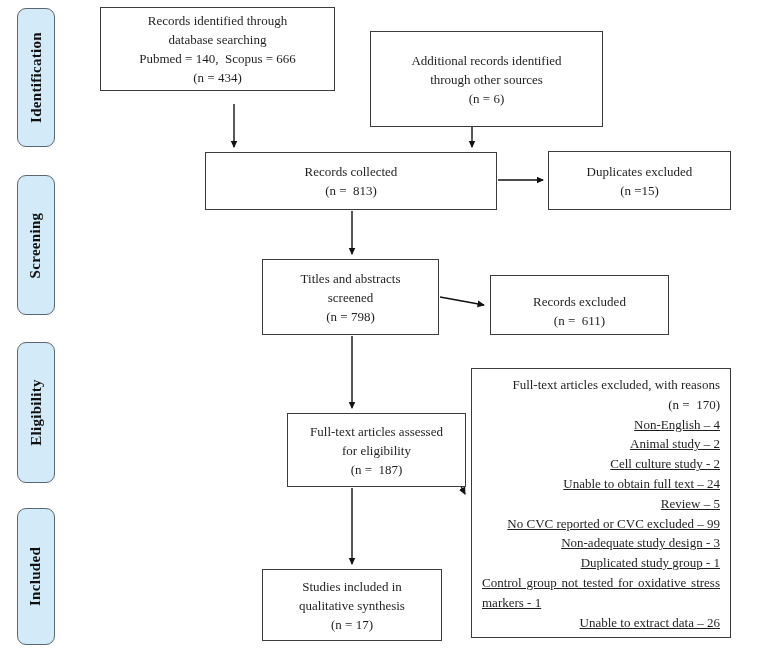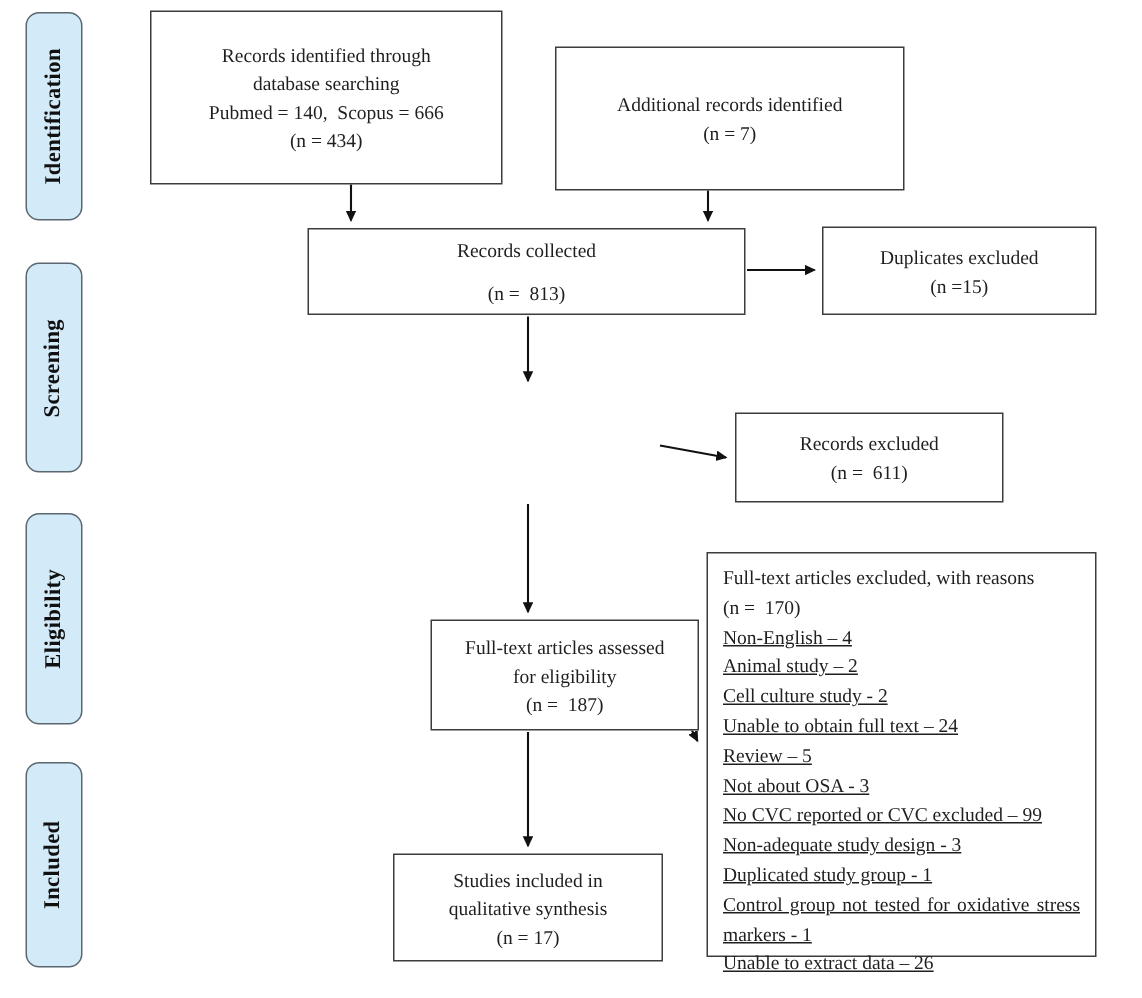--- a/index.html
+++ b/index.html
@@ -38,31 +38,31 @@
     border: 1px solid #3c3c3c;
     display: flex;
     flex-direction: column;
     align-items: center;
     justify-content: center;
     text-align: center;
     font-size: 13px;
     line-height: 19px;
     padding: 4px 8px;
   }
-  .box-identified   { left: 100px; top: 7px;  width: 235px; height: 116px; }
+  .box-identified   { left: 100px; top: 7px;  width: 235px; height: 84px; }
   .box-additional   { left: 370px; top: 7px;  width: 233px; height: 96px; margin-top: 24px; }
-  .box-collected    { left: 205px; top: 152px; width: 292px; height: 58px; justify-content: space-between; }
+  .box-collected    { left: 205px; top: 152px; width: 292px; height: 58px; }
   .box-duplicates   { left: 548px; top: 151px; width: 183px; height: 59px; }
   .box-screened     { left: 262px; top: 259px; width: 177px; height: 76px; }
-  .box-rec-excluded { left: 490px; top: 275px; width: 179px; height: 60px; }
+  .box-rec-excluded { left: 490px; top: 275px; width: 179px; height: 60px; justify-content: flex-end; }
   .box-fulltext     { left: 262px; top: 413px; width: 179px; height: 74px; margin-left: 25px; }
   .box-included     { left: 262px; top: 569px; width: 180px; height: 72px; }
   .box-reasons {
     left: 471px; top: 368px; width: 260px; height: 270px;
-    align-items: flex-start;
+    align-items: flex-end;
     justify-content: flex-start;
     text-align: left;
     padding: 6px 10px 4px 10px;
     font-size: 13px;
     line-height: 19.8px;
   }
   .box-reasons .heading { text-align: center; }
   .box-reasons .reason-item { text-align: justify; text-decoration: underline; }
 </style>
 </head>
@@ -103,54 +103,59 @@
 
   <div class="box box-identified">
     <div>Records identified through</div>
     <div>database searching</div>
     <div>Pubmed = 140,&nbsp; Scopus = 666</div>
     <div>(n = 434)</div>
   </div>
 
   <div class="box box-additional">
     <div>Additional records identified</div>
-    <div>(n = 7)</div>
+    <div>through other sources</div>
+    <div>(n = 6)</div>
   </div>
 
   <div class="box box-collected">
     <div>Records collected</div>
     <div>(n =&nbsp; 813)</div>
   </div>
 
   <div class="box box-duplicates">
     <div>Duplicates excluded</div>
     <div>(n =15)</div>
   </div>
 
+  <div class="box box-screened">
+    <div>Titles and abstracts</div>
+    <div>screened</div>
+    <div>(n = 798)</div>
+  </div>
 
   <div class="box box-rec-excluded">
     <div>Records excluded</div>
     <div>(n =&nbsp; 611)</div>
   </div>
 
   <div class="box box-fulltext">
     <div>Full-text articles assessed</div>
     <div>for eligibility</div>
     <div>(n =&nbsp; 187)</div>
   </div>
 
   <div class="box box-reasons">
     <div class="heading">Full-text articles excluded, with reasons</div>
     <div class="heading">(n =&nbsp; 170)</div>
     <div class="reason-item">Non-English – 4</div>
     <div class="reason-item">Animal study – 2</div>
     <div class="reason-item">Cell culture study - 2</div>
     <div class="reason-item">Unable to obtain full text – 24</div>
     <div class="reason-item">Review – 5</div>
-    <div class="reason-item">Not about OSA - 3</div>
     <div class="reason-item">No CVC reported or CVC excluded – 99</div>
     <div class="reason-item">Non-adequate study design - 3</div>
     <div class="reason-item">Duplicated study group - 1</div>
     <div class="reason-item">Control group not tested for oxidative stress markers - 1</div>
     <div class="reason-item">Unable to extract data – 26</div>
   </div>
 
   <div class="box box-included">
     <div>Studies included in</div>
     <div>qualitative synthesis</div>

